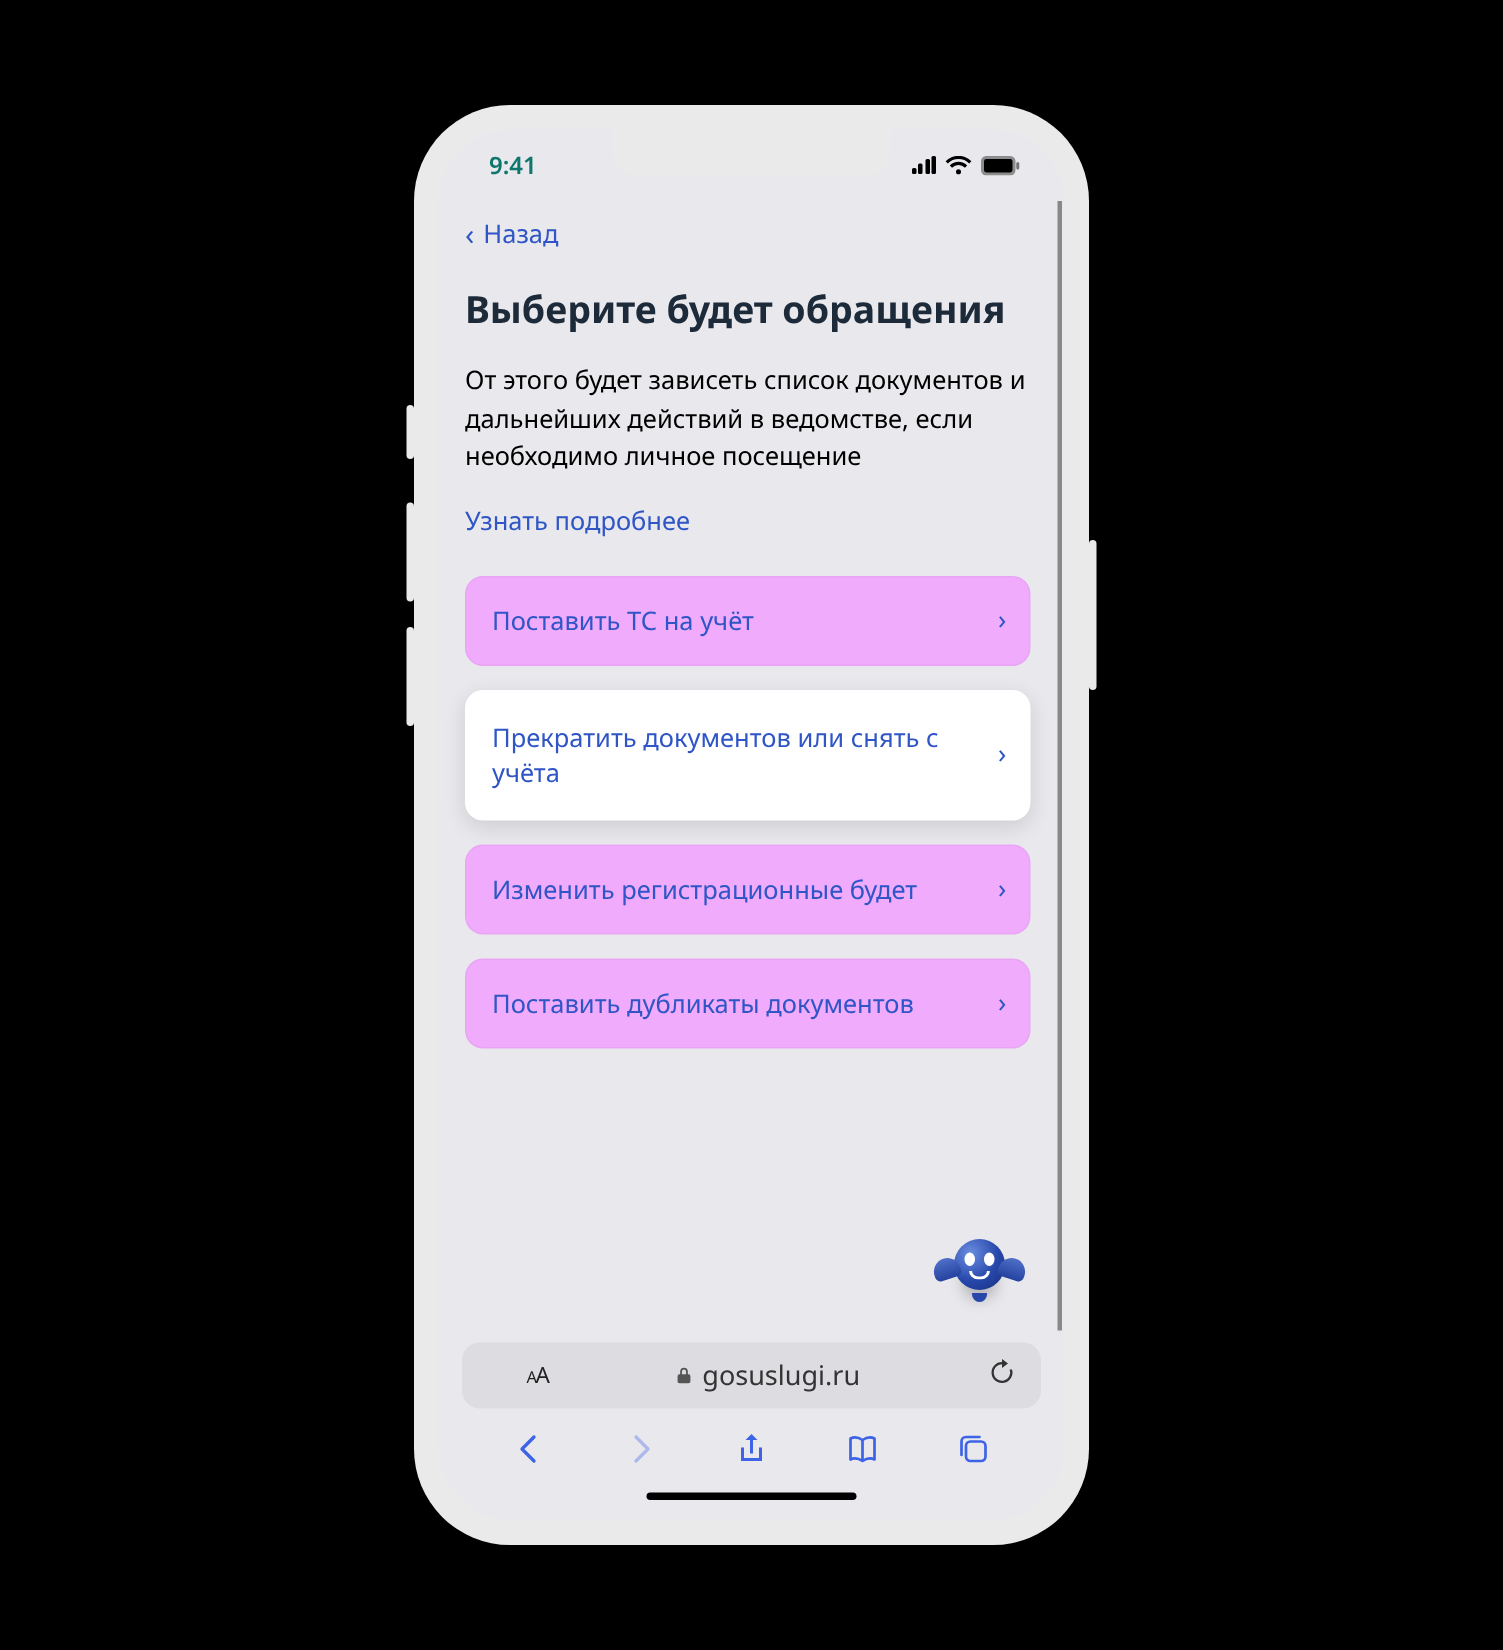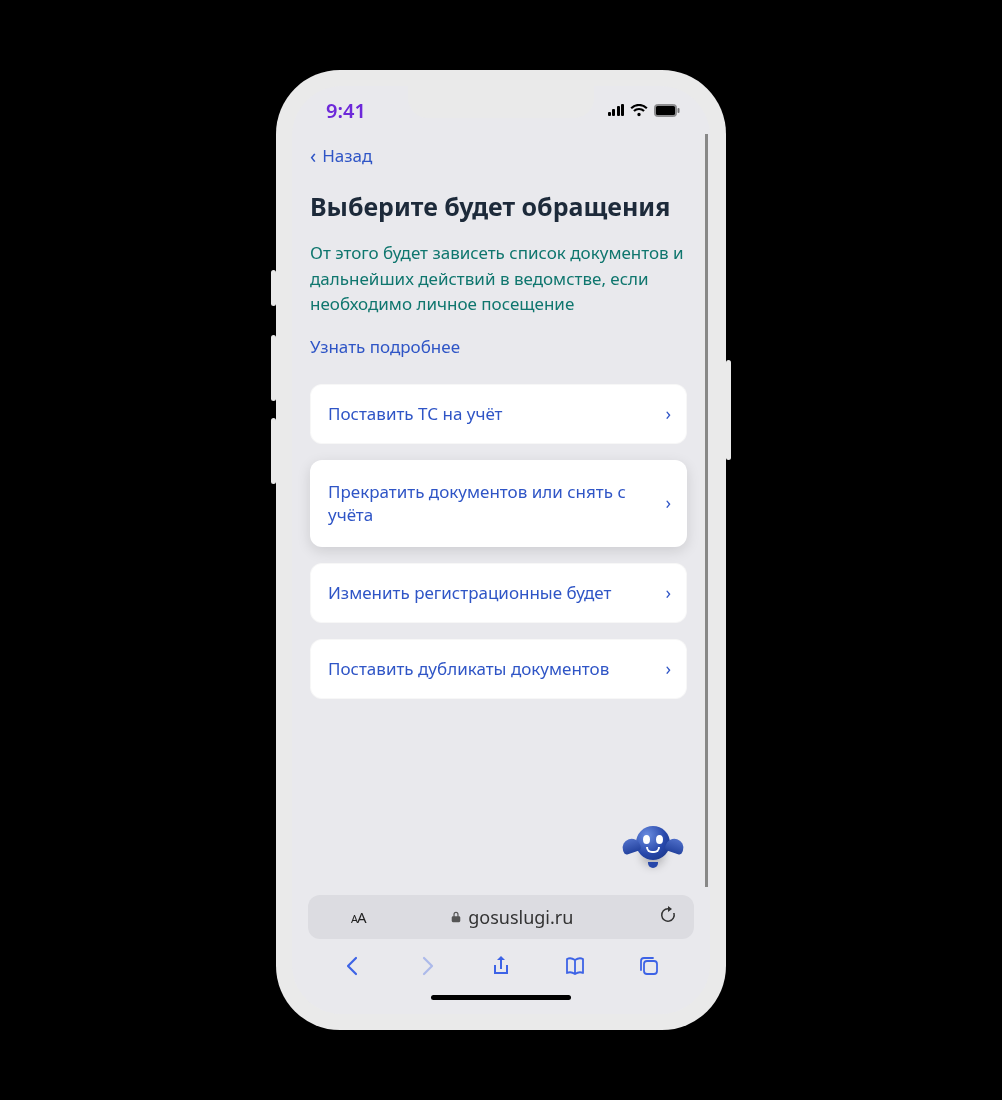--- a/index.html
+++ b/index.html
@@ -53,22 +53,22 @@
     border-bottom-right-radius: 20px;
     z-index: 5;
   }
   .status-bar {
     height: 48px;
     display: flex;
     align-items: center;
     justify-content: space-between;
     padding: 0 30px 0 34px;
     font-weight: 600;
-    font-size: 20px;
-    color: #6d28d9;
+    font-size: 16px;
+    color: #0f766e;
   }
   .status-right { display: flex; gap: 6px; align-items: center; }
   .signal-bars { display: flex; align-items: flex-end; gap: 1.5px; height: 12px; }
   .signal-bars span { width: 3px; background:#000; border-radius:1px; }
   .signal-bars span:nth-child(1){height:4px}
   .signal-bars span:nth-child(2){height:7px}
   .signal-bars span:nth-child(3){height:10px}
   .signal-bars span:nth-child(4){height:12px}
   .wifi-icon, .battery-icon { display:inline-flex; }
   .content {
@@ -91,32 +91,32 @@
   .back-chevron { font-size: 20px; line-height: 1; }
   .page-title {
     font-size: 25px;
     font-weight: 700;
     color: #1d2a3a;
     margin-bottom: 18px;
     line-height: 1.25;
   }
   .page-desc {
     font-size: 17px;
-    color: #0f766e;
+    color: #000000;
     line-height: 1.5;
     margin-bottom: 18px;
   }
   .learn-more {
     color: #2f55c6;
     font-size: 17px;
     margin-bottom: 26px;
     cursor: pointer;
   }
   .option-card {
-    background: #ffffff;
+    background: #f0abfc;
     border-radius: 12px;
     padding: 18px 24px 18px 18px;
     margin-bottom: 16px;
     font-size: 17px;
     color: #2f55c6;
     position: relative;
     cursor: pointer;
     line-height: 1.4;
     box-shadow: inset 0 0 0 1px rgba(0,0,0,0.03);
   }

